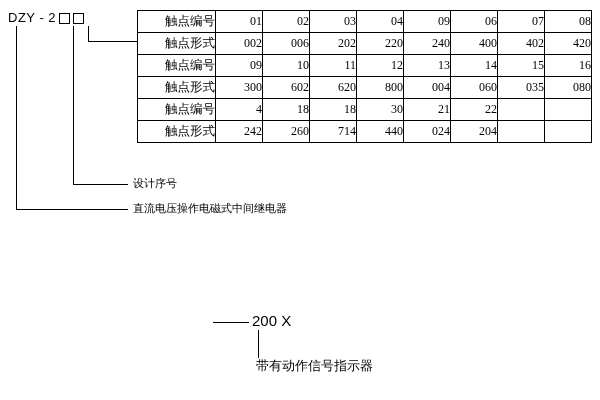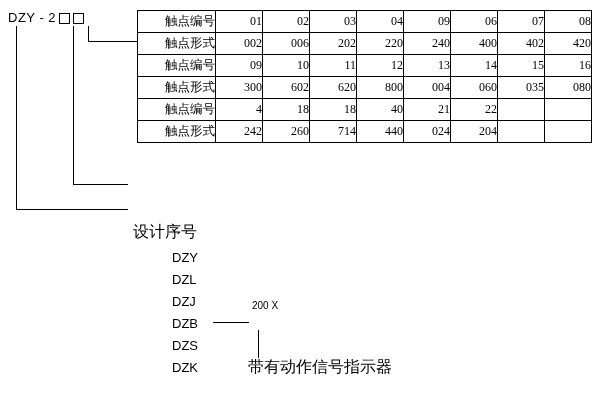--- a/index.html
+++ b/index.html
@@ -71,48 +71,47 @@
   .line {
     position: absolute;
     background: #000;
   }
   .hline { height: 1px; }
   .vline { width: 1px; }
 
   
   .caption {
     position: absolute;
-    font-size: 16px;
-    white-space: nowrap;
-    margin-top: 46px;
+    font-size: 11px;
+    white-space: nowrap;
   }
 
   
   .series {
     position: absolute;
     left: 172px;
     top: 247px;
     font-size: 13px;
     line-height: 22px;
   }
   .series div {
     height: 22px;
   }
   .series-200 {
     position: absolute;
     left: 252px;
-    top: 300px;
-    font-size: 10px;
+    top: 312px;
+    font-size: 15px;
     white-space: nowrap;
   }
   .series-note {
     position: absolute;
-    left: 248px;
+    left: 256px;
     top: 357px;
-    font-size: 16px;
+    font-size: 13px;
     white-space: nowrap;
     text-align: right;
   }
 </style>
 </head>
 <body>
 
 <div class="stage">
 
   <div class="model-code">
@@ -164,21 +163,21 @@
           <td class="val">004</td>
           <td class="val">060</td>
           <td class="val">035</td>
           <td class="val">080</td>
         </tr>
         <tr>
           <td class="label">触点编号</td>
           <td class="val">4</td>
           <td class="val">18</td>
           <td class="val">18</td>
-          <td class="val">40</td>
+          <td class="val">30</td>
           <td class="val">21</td>
           <td class="val">22</td>
           <td class="val"></td>
           <td class="val"></td>
         </tr>
         <tr>
           <td class="label">触点形式</td>
           <td class="val">242</td>
           <td class="val">260</td>
           <td class="val">714</td>
@@ -195,29 +194,22 @@
   <div class="line vline" style="left:88px; top:26px; height:16px;"></div>
   <div class="line hline" style="left:88px; top:41px; width:49px;"></div>
 
   <div class="line vline" style="left:73px; top:26px; height:158px;"></div>
   <div class="line hline" style="left:73px; top:184px; width:55px;"></div>
 
   <div class="line vline" style="left:16px; top:26px; height:183px;"></div>
   <div class="line hline" style="left:16px; top:209px; width:112px;"></div>
 
   <div class="caption" style="left:133px; top:176px;">设计序号</div>
-
-  <div class="series">
-    <div>DZY</div>
-    <div>DZL</div>
-    <div>DZJ</div>
-    <div>DZB</div>
-    <div>DZS</div>
-    <div>DZK</div>
-  </div>
+  <div class="caption" style="left:133px; top:201px;">直流电压操作电磁式中间继电器</div>
+
 
   <div class="line hline" style="left:213px; top:322px; width:36px;"></div>
   <div class="series-200">200  X</div>
 
   <div class="line vline" style="left:258px; top:330px; height:28px;"></div>
   <div class="series-note">带有动作信号指示器</div>
 
 </div>
 
 </body></html>

